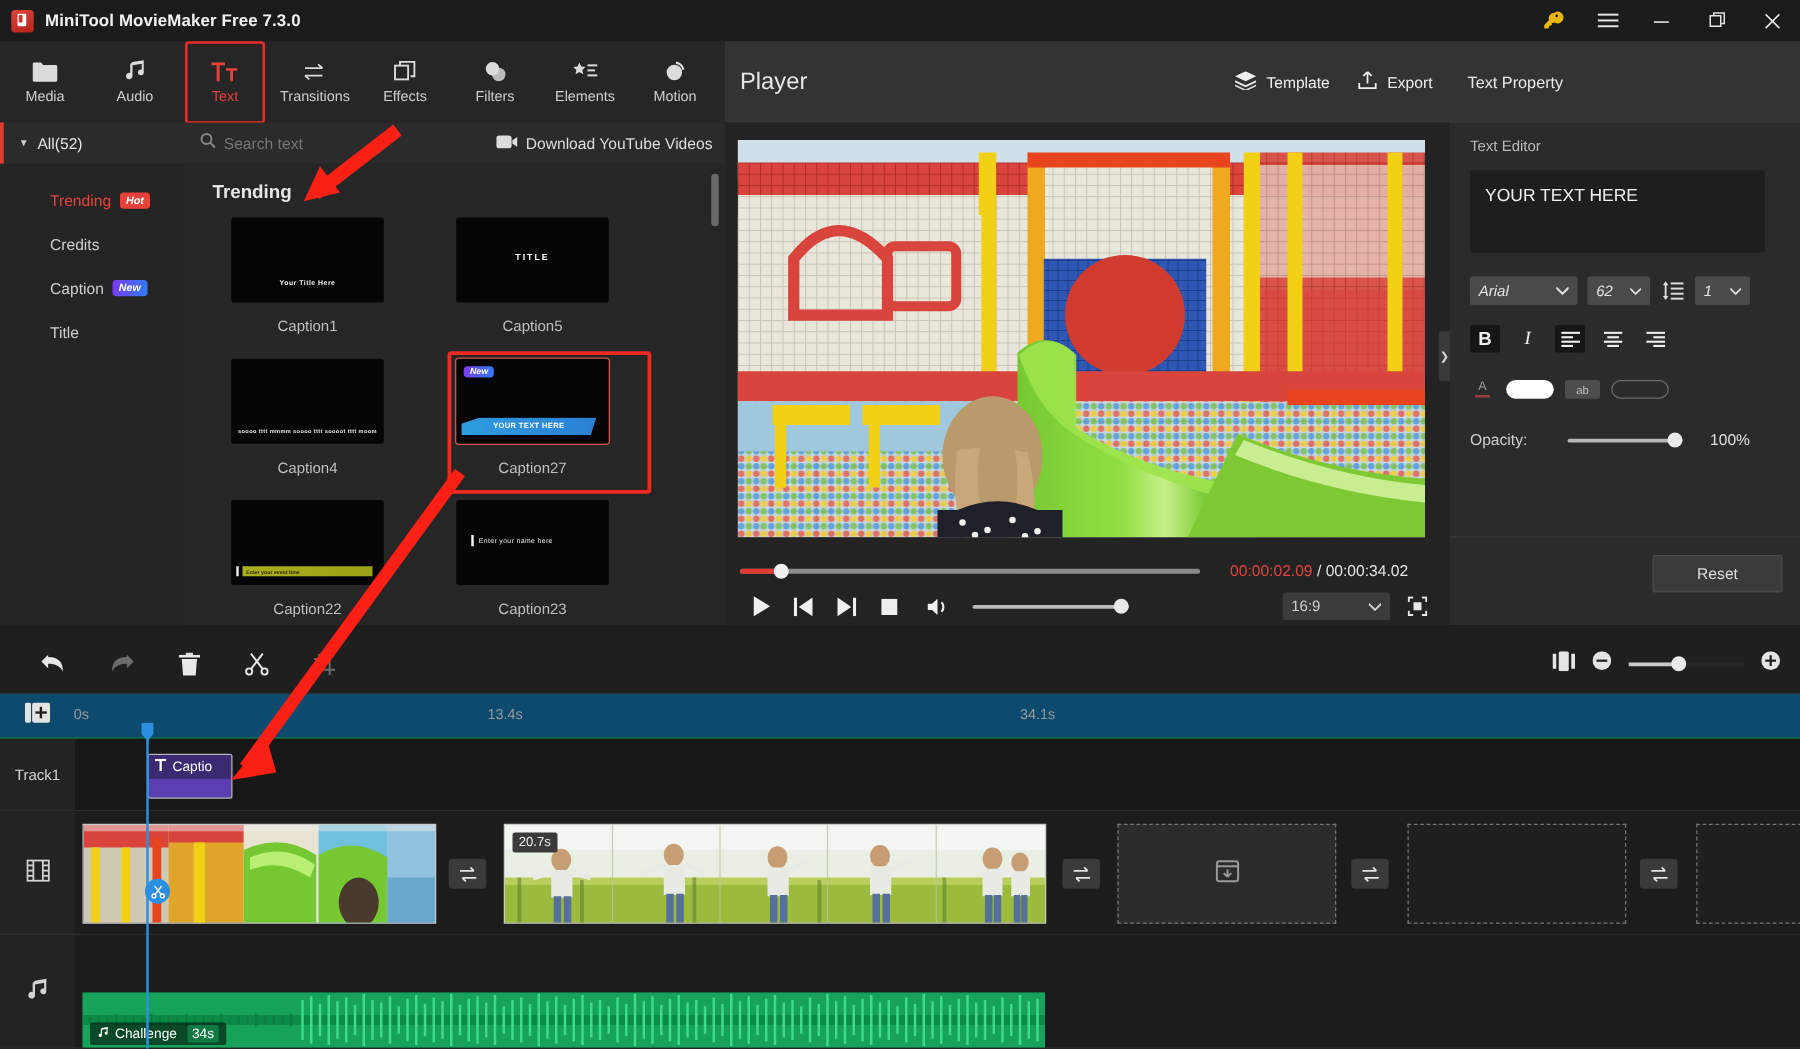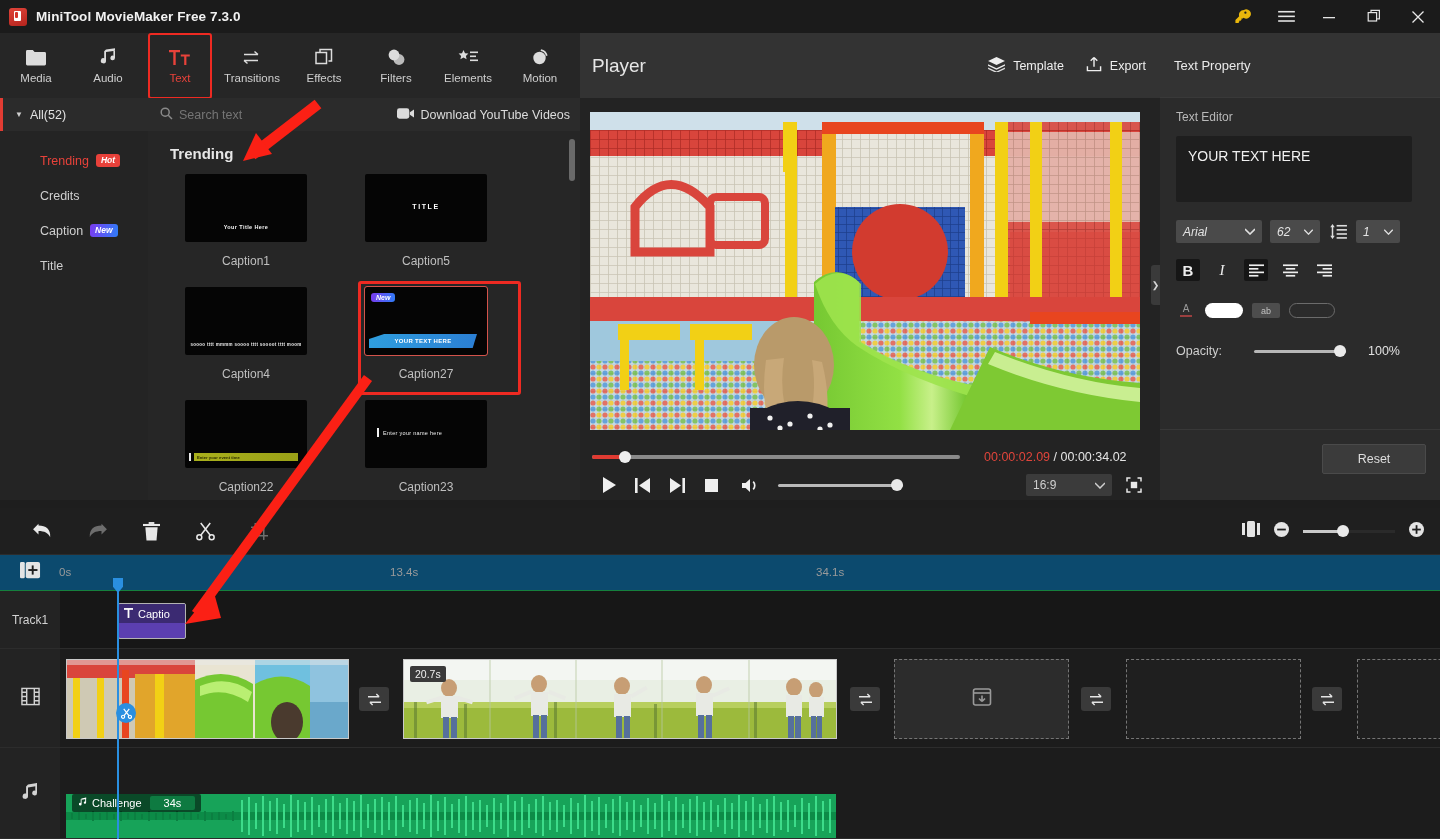--- a/index.html
+++ b/index.html
@@ -312,24 +312,24 @@
   }
   .splitmark {
     position:absolute; left: 56px; top: 54px; width:20px; height:20px; border-radius:50%;
     background:#2a8fe0; display:flex; align-items:center; justify-content:center; z-index:31;
   }
   .audclip {
     position:absolute; left: 6px; top: 46px; width: 770px; height: 44px;
     background:#17a359; overflow:hidden;
   }
   .audlabel {
-    position:absolute; left:6px; top:0; display:flex; align-items:center; gap:5px;
+    position:absolute; left:6px; top:24px; display:flex; align-items:center; gap:5px;
     background:rgba(0,0,0,.55); color:#fff; font-size:11px; padding:2px 6px; border-radius:2px;
   }
-  .audlabel .dur { background:#0e7a41; padding:1px 14px; border-radius:2px; margin-left:3px;}
+  .audlabel .dur { background:#0e7a41; padding:1px 4px; border-radius:2px; margin-left:3px;}
 
   
   .annot { position:absolute; left:0; top:0; width:1440px; height:839px; pointer-events:none; z-index:60; }
 </style>
 </head>
 <body>
 
 <div id="app">
 
   <div class="titlebar">

